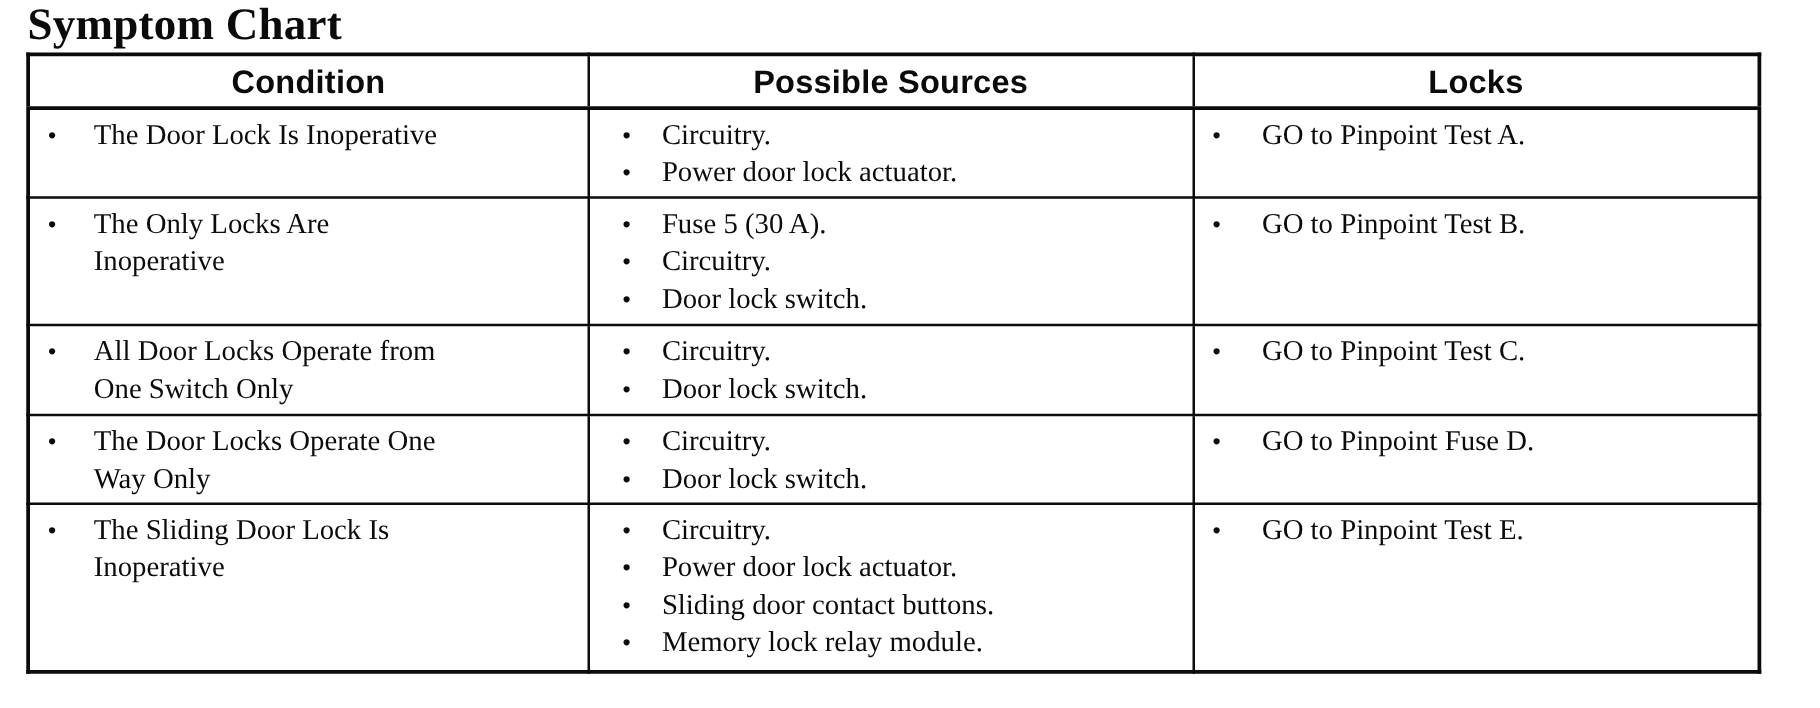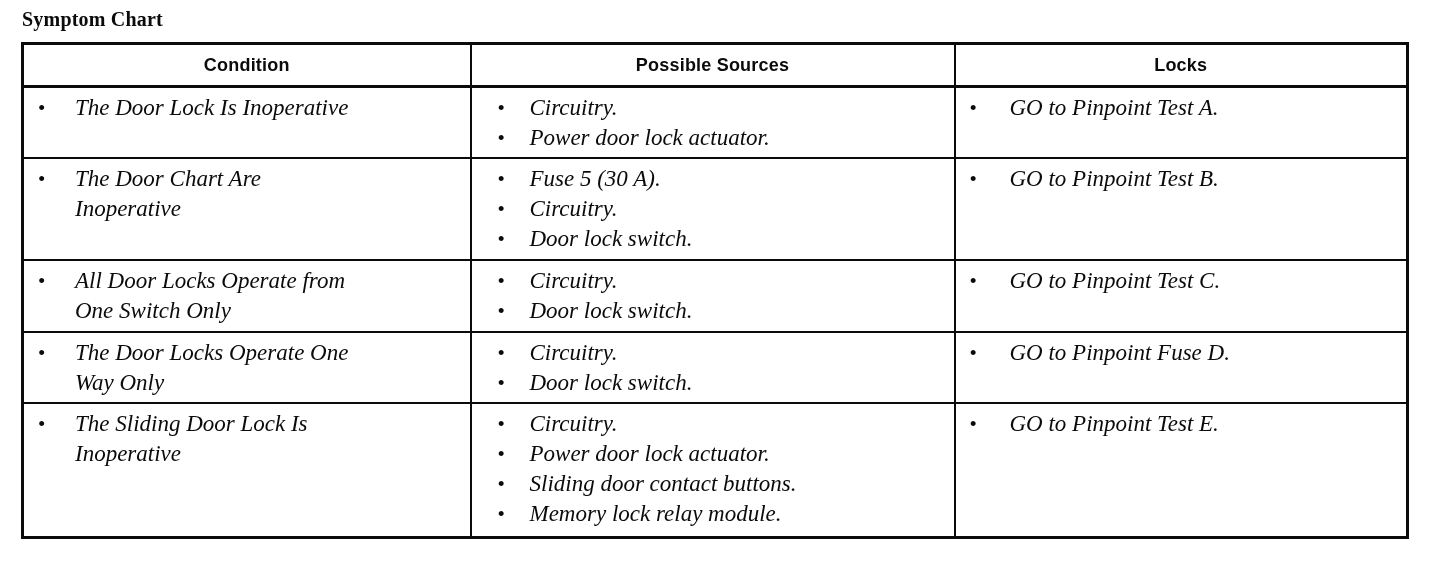--- a/index.html
+++ b/index.html
@@ -9,41 +9,41 @@
     background: #ffffff;
     color: #0b0b0b;
     font-family: "Liberation Serif", serif;
     position: relative;
     overflow: hidden;
   }
   .doc-title {
     position: absolute;
     left: 22px;
     top: 2px;
-    font-size: 20px;
+    font-size: 36px;
     font-weight: bold;
     letter-spacing: 0.2px;
     line-height: 34px;
     font-family: "Liberation Serif", serif;
   }
   table.symptom-table {
     position: absolute;
     left: 21px;
     top: 42px;
     width: 1385px;
     border-collapse: collapse;
     table-layout: fixed;
     border: 3px solid #0b0b0b;
   }
   col.c1 { width: 448px; }
   col.c2 { width: 484px; }
   col.c3 { width: 453px; }
   th {
     font-family: "Liberation Sans", sans-serif;
-    font-size: 18px;
+    font-size: 26px;
     font-weight: bold;
     text-align: center;
     vertical-align: middle;
     height: 40px;
     padding: 0;
     border: 2px solid #0b0b0b;
     border-bottom-width: 3px;
     letter-spacing: 0.2px;
   }
   td {
@@ -69,21 +69,20 @@
     flex: 0 0 37px;
     font-size: 21px;
     line-height: 30px;
     text-align: left;
   }
   td.sources .bullet { flex-basis: 32px; }
   td.action  .bullet { flex-basis: 40px; }
   .txt {
     flex: 1 1 auto;
     white-space: pre-line;
-    font-style: italic;
   }
 </style>
 </head>
 <body>
 
 <div class="doc-title">Symptom Chart</div>
 
 <table class="symptom-table">
   <colgroup>
     <col class="c1">
@@ -120,21 +119,21 @@
           <span class="bullet">•</span>
           <span class="txt">GO to Pinpoint Test A.</span>
         </div>
       </td>
     </tr>
 
     <tr class="r2">
       <td class="condition">
         <div class="item">
           <span class="bullet">•</span>
-          <span class="txt">The Door Chart Are
+          <span class="txt">The Only Locks Are
 Inoperative</span>
         </div>
       </td>
       <td class="sources">
         <div class="item">
           <span class="bullet">•</span>
           <span class="txt">Fuse 5 (30 A).</span>
         </div>
         <div class="item">
           <span class="bullet">•</span>

